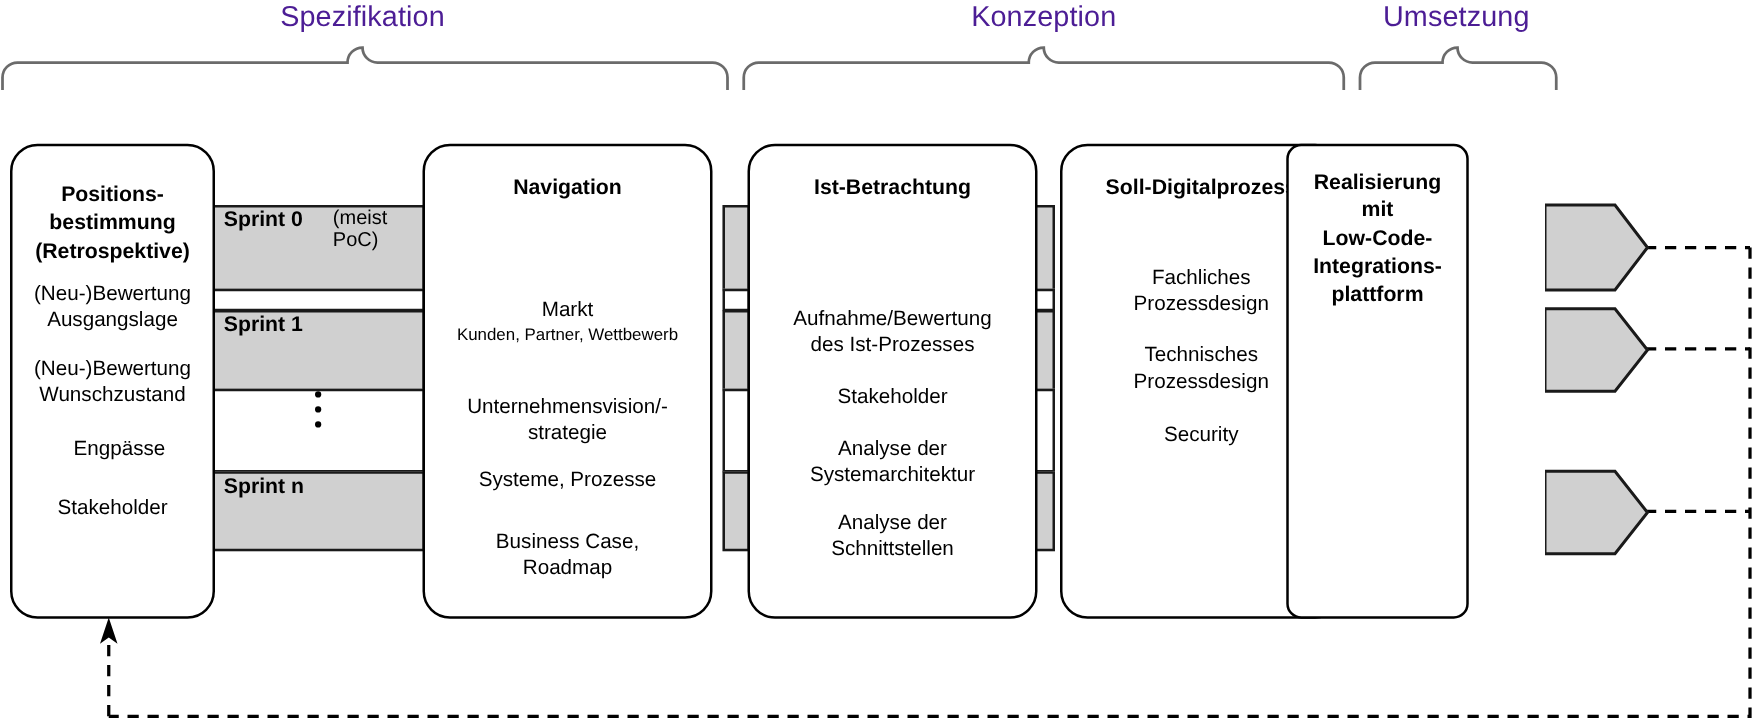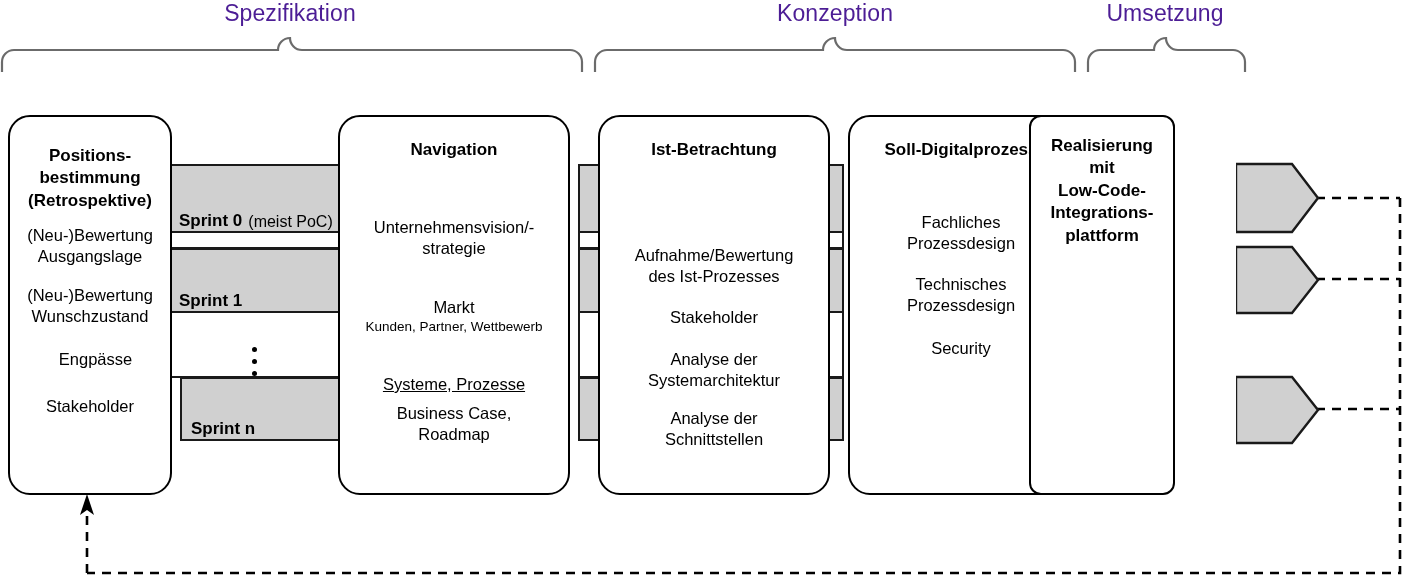--- a/index.html
+++ b/index.html
@@ -72,21 +72,22 @@
   .sprint-col{
     position:absolute;
     z-index:3;
   }
   .sprint-cell{
     position:absolute;
     box-sizing:border-box;
     border:2px solid #1a1a1a;
     background:#d0d0d0;
     display:flex;
-    align-items:flex-end;
+    align-items:flex-start;
+    gap:18px;
   }
   .sprint-cell.blank{background:#ffffff;border:2px solid #1a1a1a;}
   .sprint-label{
     padding-left:9px;
     font-weight:bold;
     font-size:17px;
     white-space:nowrap;
   }
   .ellipsis-cell{
     justify-content:center;
@@ -162,21 +163,21 @@
     <div class="sprint-cell" style="left:0;top:93px;width:172px;height:65px;">
       <span class="sprint-label">Sprint 1</span>
     </div>
     <div class="sprint-cell blank ellipsis-cell" style="left:0;top:156px;width:172px;height:67px;justify-content:center;">
       <span class="ellipsis-dots">
         <i></i>
           <i></i>
           <i></i>
       </span>
     </div>
-    <div class="sprint-cell" style="left:12px;top:222px;width:172px;height:64px;">
+    <div class="sprint-cell" style="left:0;top:222px;width:172px;height:64px;">
       <span class="sprint-label">Sprint n</span>
     </div>
   </div>
 
   <div style="position:absolute;left:578px;top:155px;width:22px;height:300px;z-index:3;">
     <div class="conn-bar" style="left:0;top:9px;width:22px;height:69px;"></div>
     <div class="conn-bar blank" style="left:0;top:76px;width:22px;height:18px;"></div>
     <div class="conn-bar" style="left:0;top:93px;width:22px;height:65px;"></div>
     <div class="conn-bar blank" style="left:0;top:156px;width:22px;height:67px;"></div>
     <div class="conn-bar" style="left:0;top:222px;width:22px;height:64px;"></div>
@@ -218,27 +219,27 @@
       <div class="phase-item" style="margin-bottom:22px;">(Neu-)Bewertung
 Wunschzustand</div>
       <div class="phase-item" style="margin-bottom:25px;padding-left:11px;">Engpässe</div>
       <div class="phase-item">Stakeholder</div>
     </div>
   </div>
 
   <div class="phase-box" style="left:338px; top:115px; width:232px; height:380px;">
     <div class="phase-title" style="top:22px;">Navigation</div>
     <div class="phase-items" style="top:100px;">
-      <div class="phase-item" style="margin-bottom:17px;">Unternehmensvision/-
-strategie</div>
       <div class="phase-item" style="margin-bottom:17px;">
         <span>Markt</span>
         <span class="sub">Kunden, Partner, Wettbewerb</span>
       </div>
-      <div class="phase-item" style="margin-bottom:8px;text-decoration:underline;">Systeme, Prozesse</div>
+      <div class="phase-item" style="margin-bottom:17px;">Unternehmensvision/-
+strategie</div>
+      <div class="phase-item" style="margin-bottom:28px;">Systeme, Prozesse</div>
       <div class="phase-item">Business Case,
 Roadmap</div>
     </div>
   </div>
 
   <div class="phase-box" style="left:598px; top:115px; width:232px; height:380px;">
     <div class="phase-title" style="top:22px;">Ist-Betrachtung</div>
     <div class="phase-items" style="top:95px;margin-top:33px;">
       <div class="phase-item" style="margin-bottom:20px;">Aufnahme/Bewertung
 des Ist-Prozesses</div>

